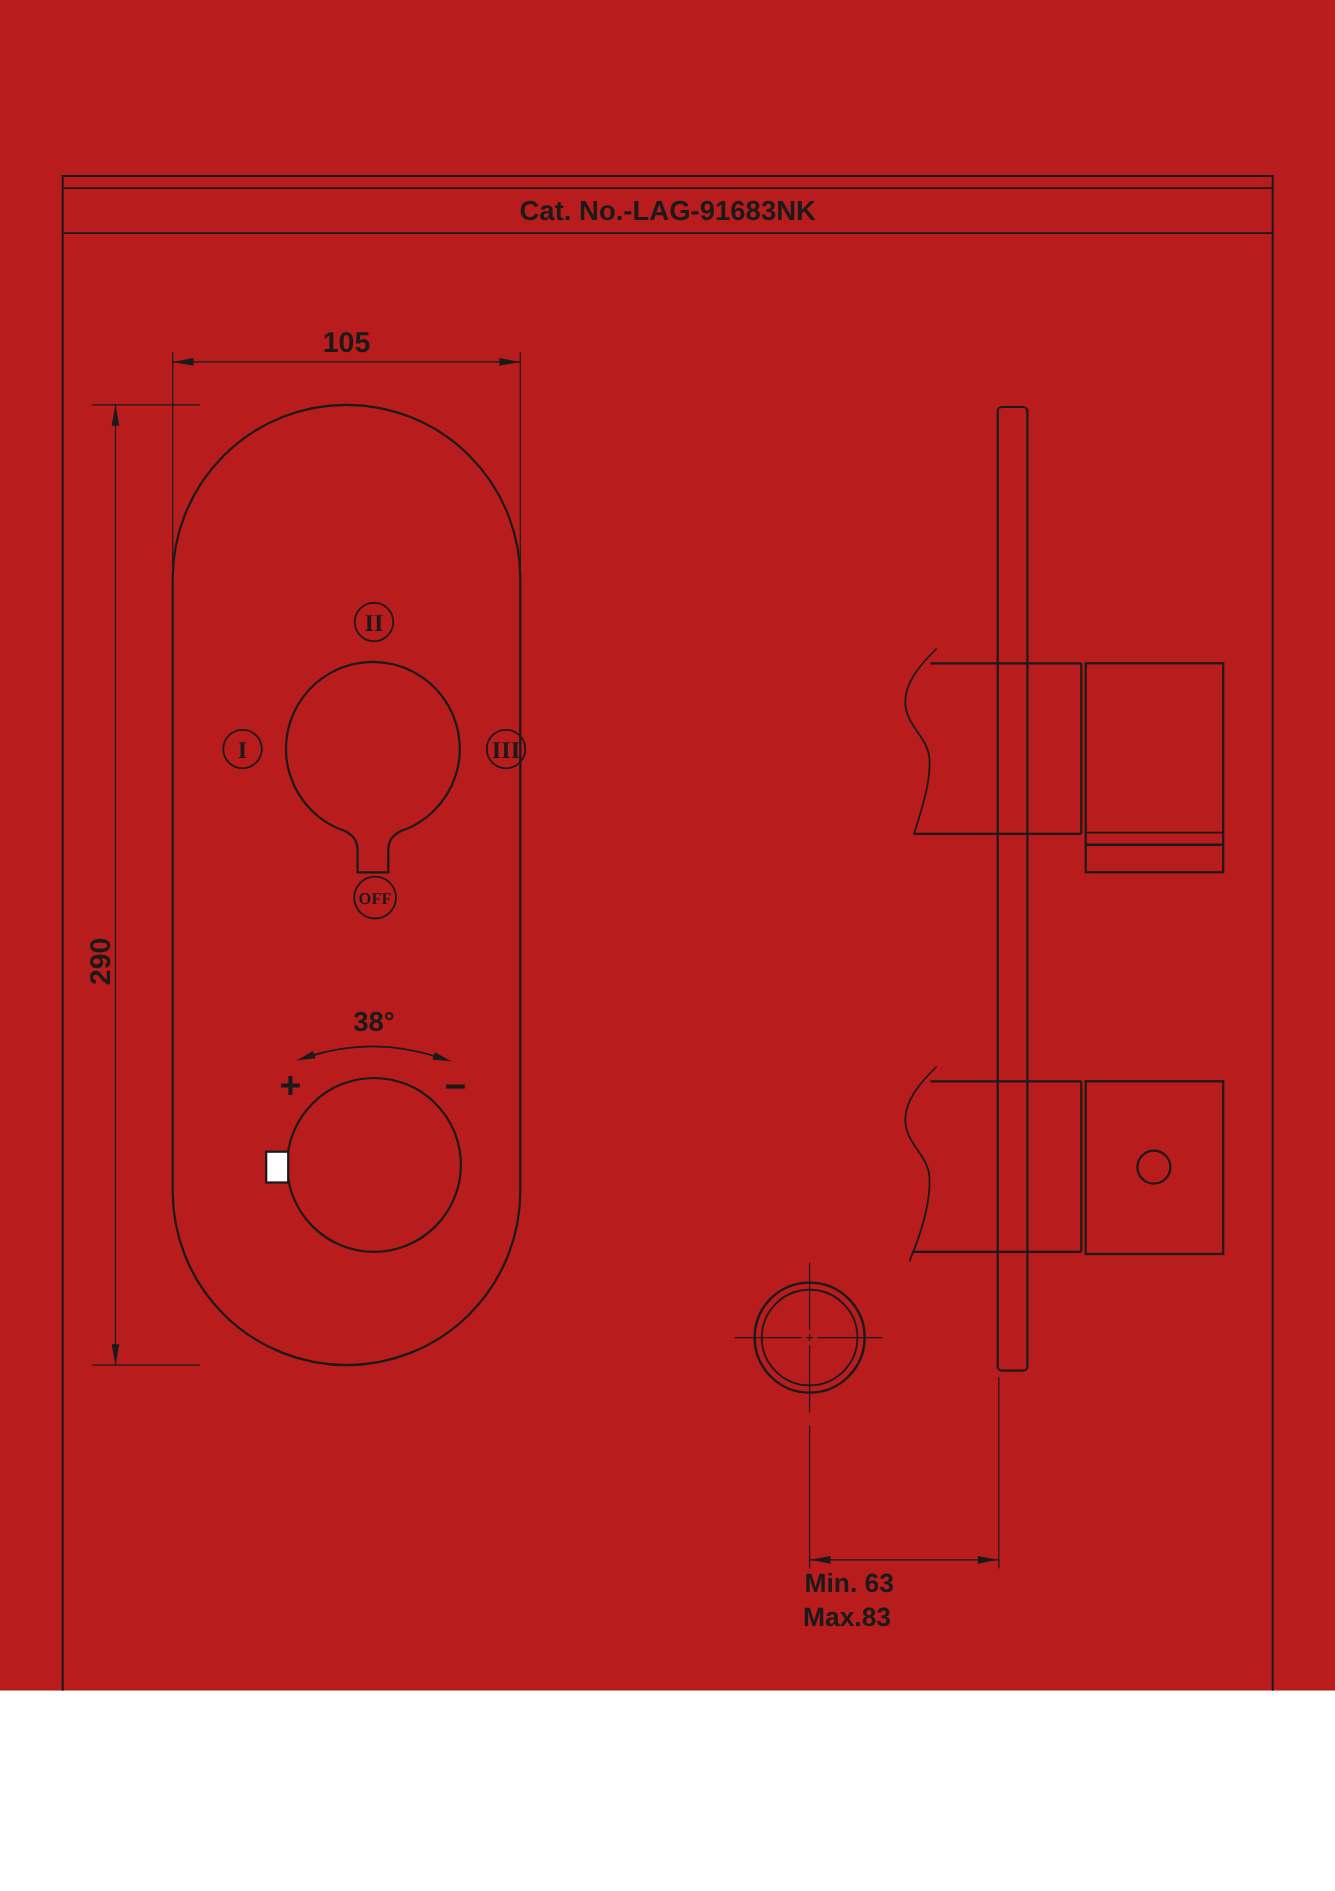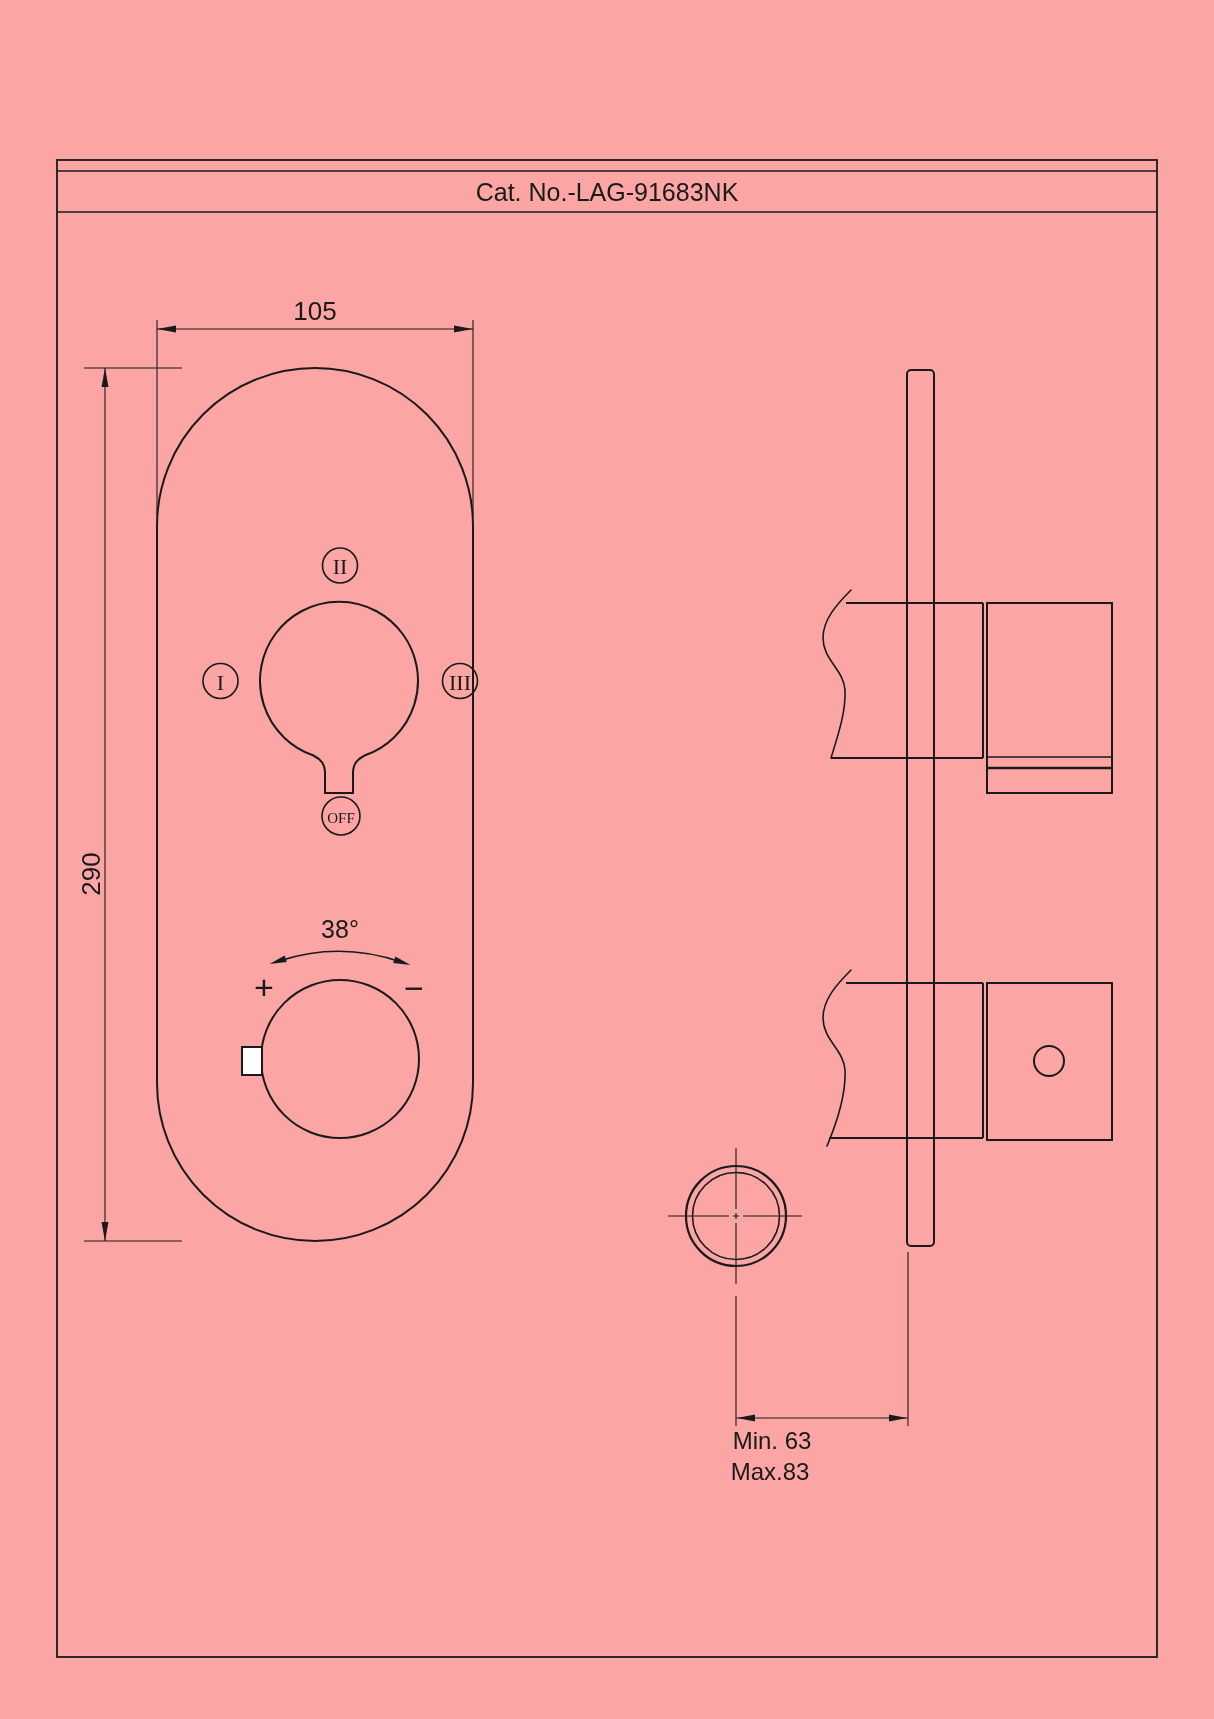--- a/index.html
+++ b/index.html
@@ -1,21 +1,22 @@
 <!DOCTYPE html>
 <html><head>
 <meta charset="utf-8">
 <style>
   html,body{margin:0;padding:0;background:#ffffff;}
   .page{
     position:relative;
-    width:1214px;height:1719px;
-    background:#fca5a5;
+    width:1214px;height:1537px;
+    background:#b91c1c;
     font-family:"Liberation Sans", sans-serif;
     overflow:hidden;
+    font-weight:bold;
   }
   svg{position:absolute;left:0;top:0;}
   .obj{stroke:#1a1a1a;stroke-width:2;fill:none;}
   .obj-thin{stroke:#1a1a1a;stroke-width:1.6;fill:none;}
   .dim{stroke:#1a1a1a;stroke-width:1.1;fill:none;}
   .arrow{fill:#1a1a1a;stroke:none;}
   text{fill:#1a1a1a;}
   .t-sans{font-family:"Liberation Sans", sans-serif;}
   .t-serif{font-family:"Liberation Serif","DejaVu Serif", serif;}
 </style>

